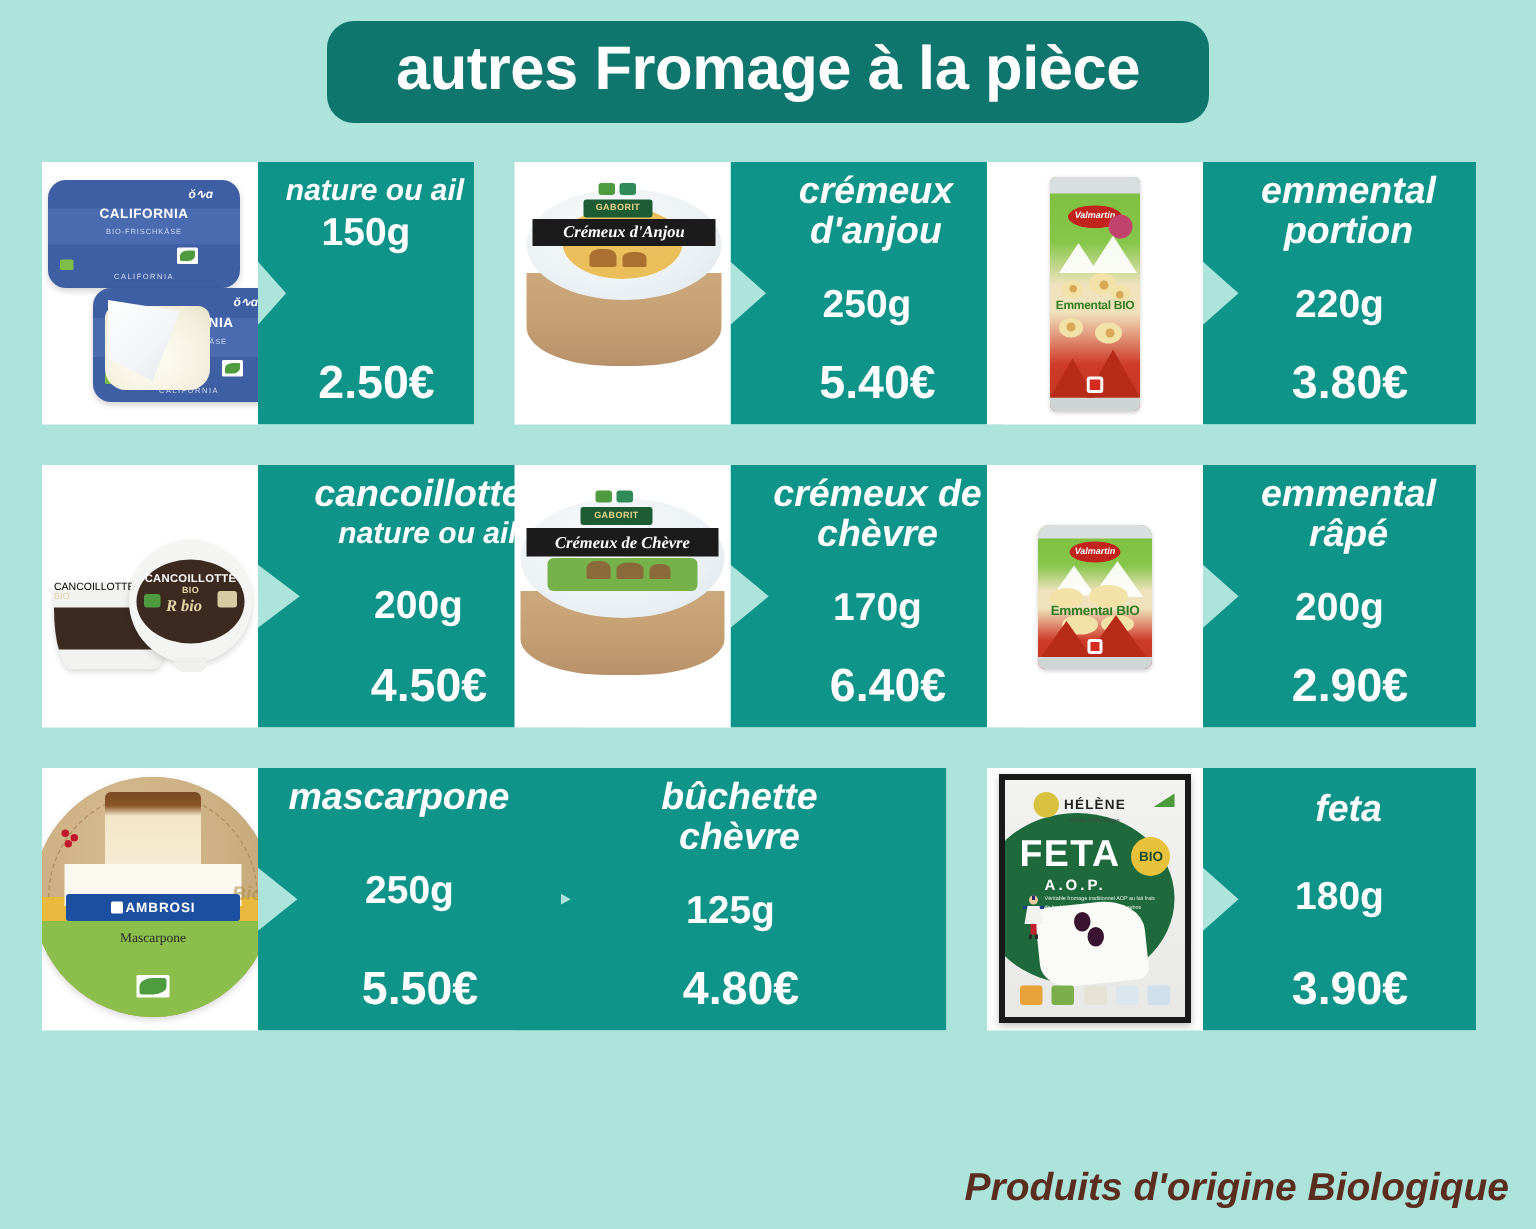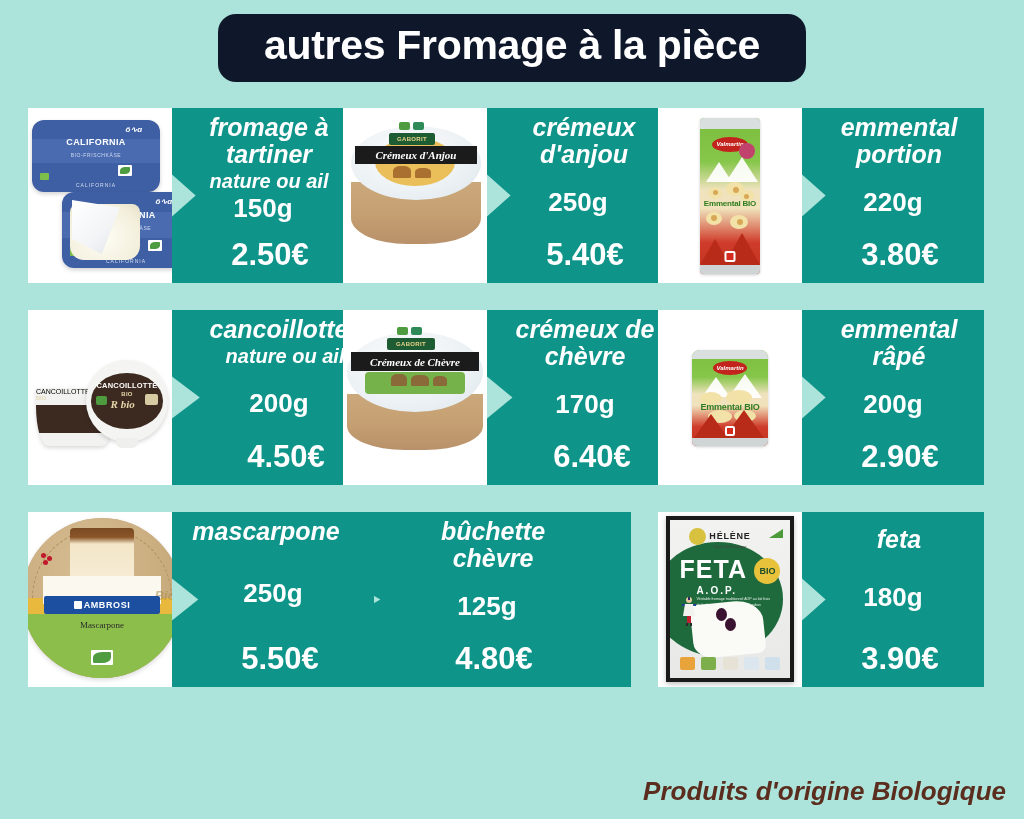--- a/index.html
+++ b/index.html
@@ -13,21 +13,21 @@
     position: relative;
   }
 
   
   .title-wrap {
     position: absolute;
     top: 14px; left: 0; right: 0;
     display: flex; justify-content: center;
   }
   .title-pill {
-    background: #0f172a;
+    background: #0f766e;
     border-radius: 18px;
     padding: 9px 46px 13px 46px;
   }
   .title-pill span {
     display: block;
     font-size: 41px;
     font-weight: bold;
     color: #FFFFFF;
     letter-spacing: -0.3px;
     white-space: nowrap;
@@ -618,21 +618,20 @@
 
         <div class="tub-open-fill" style="left:42px; top:96px; width:70px; height:56px;
                     background:radial-gradient(ellipse at 45% 60%,#FFFEF6 0%,#F3EFDC 70%,#E6E0C6 100%);
                     border-radius:8px 8px 14px 14px;"></div>
         <div class="tub-foil" style="left:44px; top:92px; width:48px; height:54px;
                     background:linear-gradient(135deg,#FFFFFF 0%,#F2F4F6 60%,#E2E6EA 100%);
                     clip-path:polygon(0 0,100% 14%,62% 100%,0 72%);"></div>
       </div>
     </div>
     <div class="label">
-      <div class="pname">fromage à tartiner</div>
       <div class="psub">nature ou ail</div>
       <div class="pweight">150g</div>
       <div class="spacer"></div>
       <div class="pprice" style="margin-bottom:10px;">2.50€</div>
     </div>
   </div>
 
   <div class="card">
     <div class="photo">
       <div class="stage">

